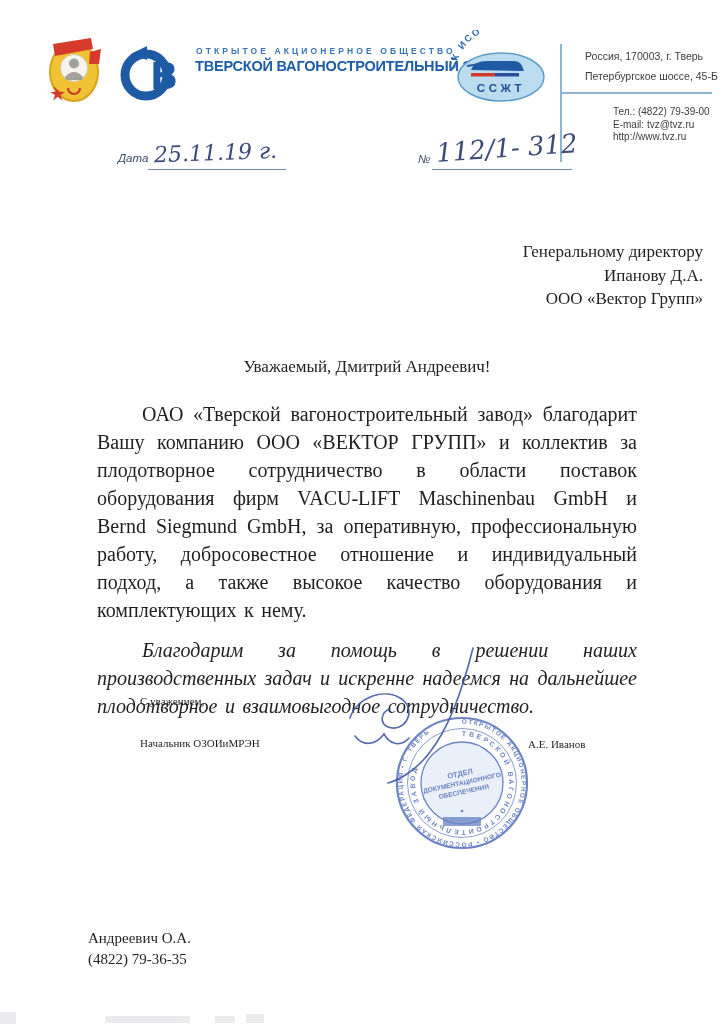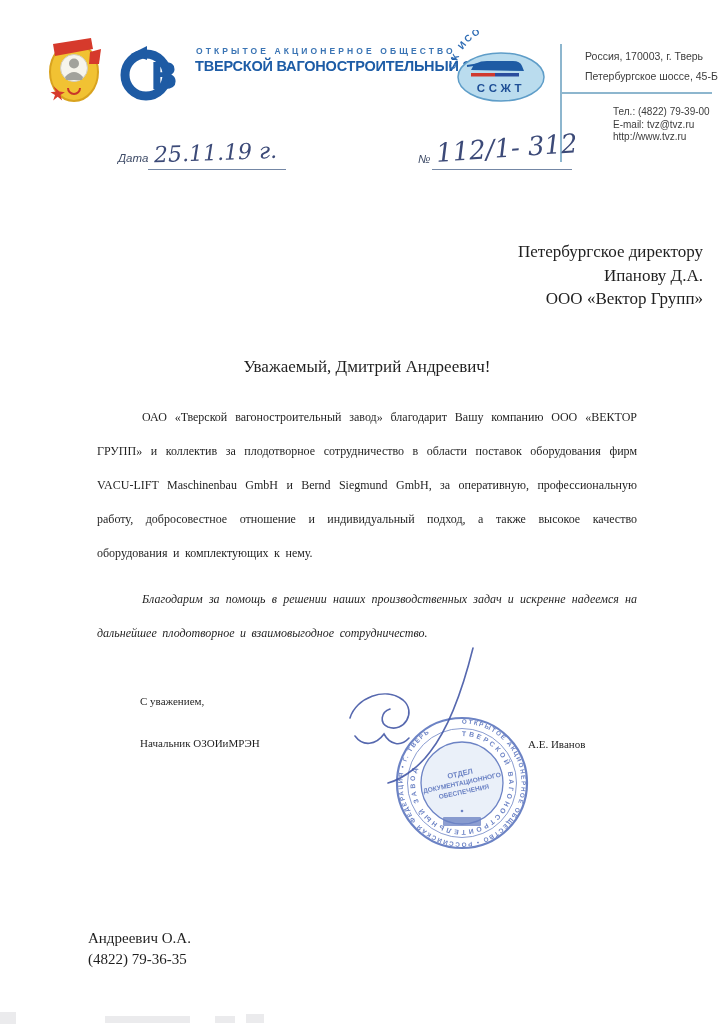--- a/index.html
+++ b/index.html
@@ -18,21 +18,21 @@
   .hline{height:1.5px;background:#8db6ce;}
 
   
   .ref-label{font-family:"Liberation Sans",sans-serif;font-size:11.5px;color:#3d4a66;font-style:italic;}
   .hand{font-family:"DejaVu Serif",serif;font-style:italic;color:#3c4a78;}
   .uline{height:1px;background:#7487a5;}
 
   
   .recipient{font-size:17px;line-height:23.5px;text-align:right;}
   .salutation{font-size:17px;text-align:center;width:540px;}
-  .para-wrap{width:540px;font-size:12px;line-height:34px;text-align:justify;word-spacing:2.5px;}
+  .para-wrap{width:540px;font-size:20px;line-height:28px;text-align:justify;word-spacing:2.5px;}
   .para-wrap p{margin:0;text-indent:45px;}
   .para-wrap p + p{margin-top:12px;font-style:italic;}
   .closing{font-size:11px;}
   .footer{font-size:15px;line-height:21px;}
 
   
   .stampfont{font-family:"Liberation Sans",sans-serif;font-weight:bold;}
 
   
   .smudge{background:#ebebed;}
@@ -87,21 +87,21 @@
 
 <div class="abs ref-label" style="left:118px;top:152px">Дата</div>
 <div class="abs hand" style="left:154px;top:140px;font-size:22px;transform:rotate(-2deg)">25.11.19 г.</div>
 <div class="abs uline" style="left:148px;top:169px;width:138px"></div>
 
 <div class="abs ref-label" style="left:418px;top:153px">№</div>
 <div class="abs hand" style="left:436px;top:133px;font-size:26px;transform:rotate(-4deg)">112/1- 312</div>
 <div class="abs uline" style="left:432px;top:169px;width:140px"></div>
 
 <div class="abs recipient" style="left:400px;top:240px;width:303px">
-  <div>Петербургское директору</div>
+  <div>Генеральному директору</div>
   <div>Ипанову Д.А.</div>
   <div>ООО «Вектор Групп»</div>
 </div>
 
 <div class="abs salutation" style="left:97px;top:357px">Уважаемый, Дмитрий Андреевич!</div>
 
 <div class="abs para-wrap" style="left:97px;top:400px">
   <p>ОАО «Тверской вагоностроительный завод» благодарит Вашу компанию ООО «ВЕКТОР ГРУПП» и коллектив за плодотворное сотрудничество в области поставок оборудования фирм VACU-LIFT Maschinenbau GmbH и Bernd Siegmund GmbH, за оперативную, профессиональную работу, добросовестное отношение и индивидуальный подход, а также высокое качество оборудования и комплектующих к нему.</p>
   <p>Благодарим за помощь в решении наших производственных задач и искренне надеемся на дальнейшее плодотворное и взаимовыгодное сотрудничество.</p>
 </div>

